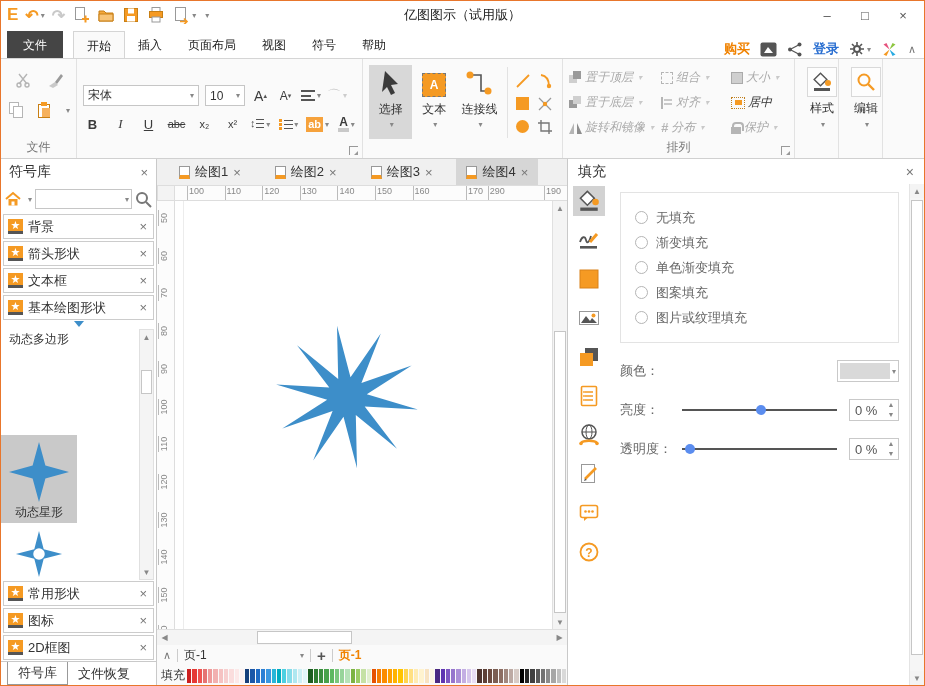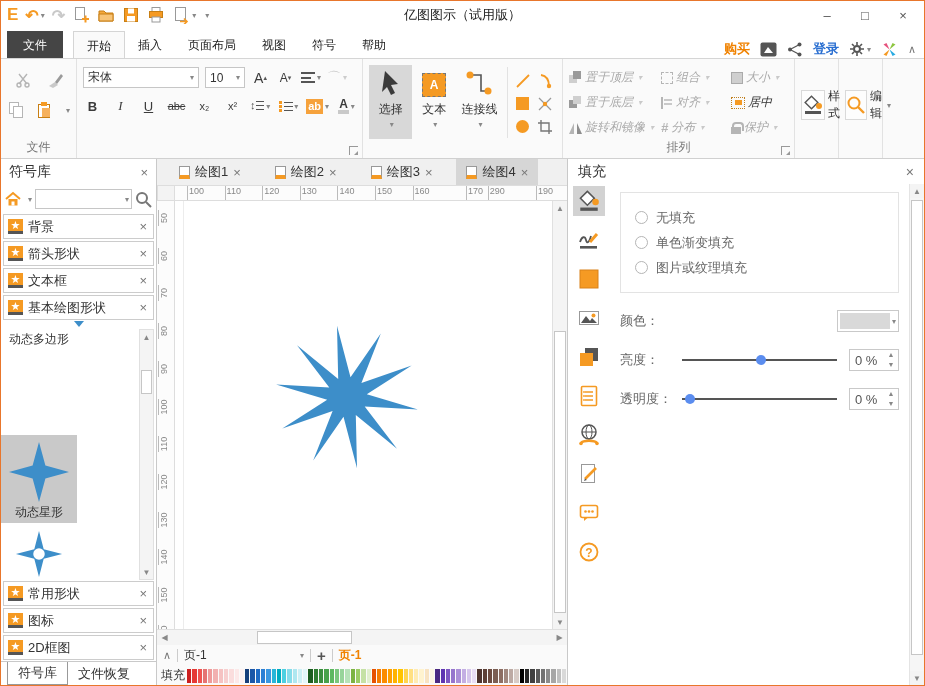--- a/index.html
+++ b/index.html
@@ -92,21 +92,21 @@
   .center-ic i { width: 7px; height: 5px; background: #f59a23; }
   .rot-ic { position: relative; width: 13px; height: 12px; flex: none; }
   .rot-ic::before { content:""; position:absolute; left:0; bottom:0; border-left:5px solid transparent; border-right:0 solid transparent; border-bottom:11px solid #b5b5b5; }
   .rot-ic::after { content:""; position:absolute; right:0; bottom:0; border-right:5px solid transparent; border-bottom:11px solid #8d8d8d; }
   .dist-ic { color: #b5b5b5; font-size: 13px; font-weight: bold; flex: none; }
   .lock-ic { position: relative; width: 10px; height: 12px; flex: none; }
   .lock-ic::before { content:""; position:absolute; left:1px; top:0; width:8px; height:7px; border:2px solid #b5b5b5; border-bottom:none; border-radius:4px 4px 0 0; }
   .lock-ic::after { content:""; position:absolute; left:0; top:5px; width:10px; height:7px; background:#b5b5b5; }
 
   
-  .one-big { width: 42px; height: 78px; display: flex; flex-direction: row; align-items: center; padding-top: 2px; gap: 3px; }
+  .one-big { width: 42px; height: 78px; display: flex; flex-direction: column; align-items: center; padding-top: 2px; gap: 3px; }
   .icon-box { width: 30px; height: 30px; border: 1px solid #d9d9d9; background: #fdfdfd; display: flex; align-items: center; justify-content: center; }
 
   
   .main { flex: 1; display: flex; min-height: 0; }
 
   
   .sidebar { width: 156px; border-right: 1px solid #c9c9c9; display: flex; flex-direction: column; background: #fff; }
   .sb-header { height: 26px; display: flex; align-items: center; padding: 0 8px; font-size: 14px; color: #333; }
   .x-icon { color: #777; font-size: 13px; line-height: 1; }
   .sb-header .x-icon { margin-left: auto; }
@@ -314,21 +314,21 @@
               <b></b>
               <u></u>
             </span>
           </span>
         <span class="caret">▾</span>
       </div>
       <div class="glabel">文件</div>
     </div>
 
     <div class="rgroup" style="width:286px;">
-      <div class="rrow" style="margin-top:2px;">
+      <div class="rrow" style="margin-top:20px;">
         <span class="combo" style="width:116px;">
             <span>宋体</span>
             <span class="caret">▾</span>
           </span>
         <span class="combo" style="width:40px;">
             <span>10</span>
             <span class="caret">▾</span>
           </span>
         <span class="fbtn" style="font-size:14px;">
             <span>A</span>
@@ -638,21 +638,21 @@
         <div class="h-ruler">
             <span class="rnum" style="left: 12px;">100</span>
             <span class="rnum" style="left: 49.6px;">110</span>
             <span class="rnum" style="left: 87.2px;">120</span>
             <span class="rnum" style="left: 124.8px;">130</span>
             <span class="rnum" style="left: 162.4px;">140</span>
             <span class="rnum" style="left: 200px;">150</span>
             <span class="rnum" style="left: 237.6px;">160</span>
             <span class="rnum" style="left: 291px;">170</span>
             <span class="rnum" style="left: 312.8px;">290</span>
-            <span class="rnum" style="left: 361px; text-align: center;">190</span>
+            <span class="rnum" style="left: 369px; text-align: center;">190</span>
           </div>
       </div>
       <div class="canvas-wrap">
         <div class="v-ruler">
             <span class="vnum" style="top: 10px;">50</span>
             <span class="vnum" style="top: 47.7px;">60</span>
             <span class="vnum" style="top: 85.4px;">70</span>
             <span class="vnum" style="top: 123.1px;">80</span>
             <span class="vnum" style="top: 160.8px;">90</span>
             <span class="vnum" style="top: 198.5px;">100</span>
@@ -854,21 +854,29 @@
         </div>
 
         <div class="panel">
           <div class="radio-box">
             <div class="f-option">
                 <span class="radio"></span>
                 <span>无填充</span>
               </div>
             <div class="f-option">
                 <span class="radio"></span>
+                <span>渐变填充</span>
+              </div>
+            <div class="f-option">
+                <span class="radio"></span>
                 <span>单色渐变填充</span>
+              </div>
+            <div class="f-option">
+                <span class="radio"></span>
+                <span>图案填充</span>
               </div>
             <div class="f-option">
                 <span class="radio"></span>
                 <span>图片或纹理填充</span>
               </div>
           </div>
 
           <div class="ctl-row">
             <span class="ctl-label">颜色：</span>
             <span class="color-dd">

